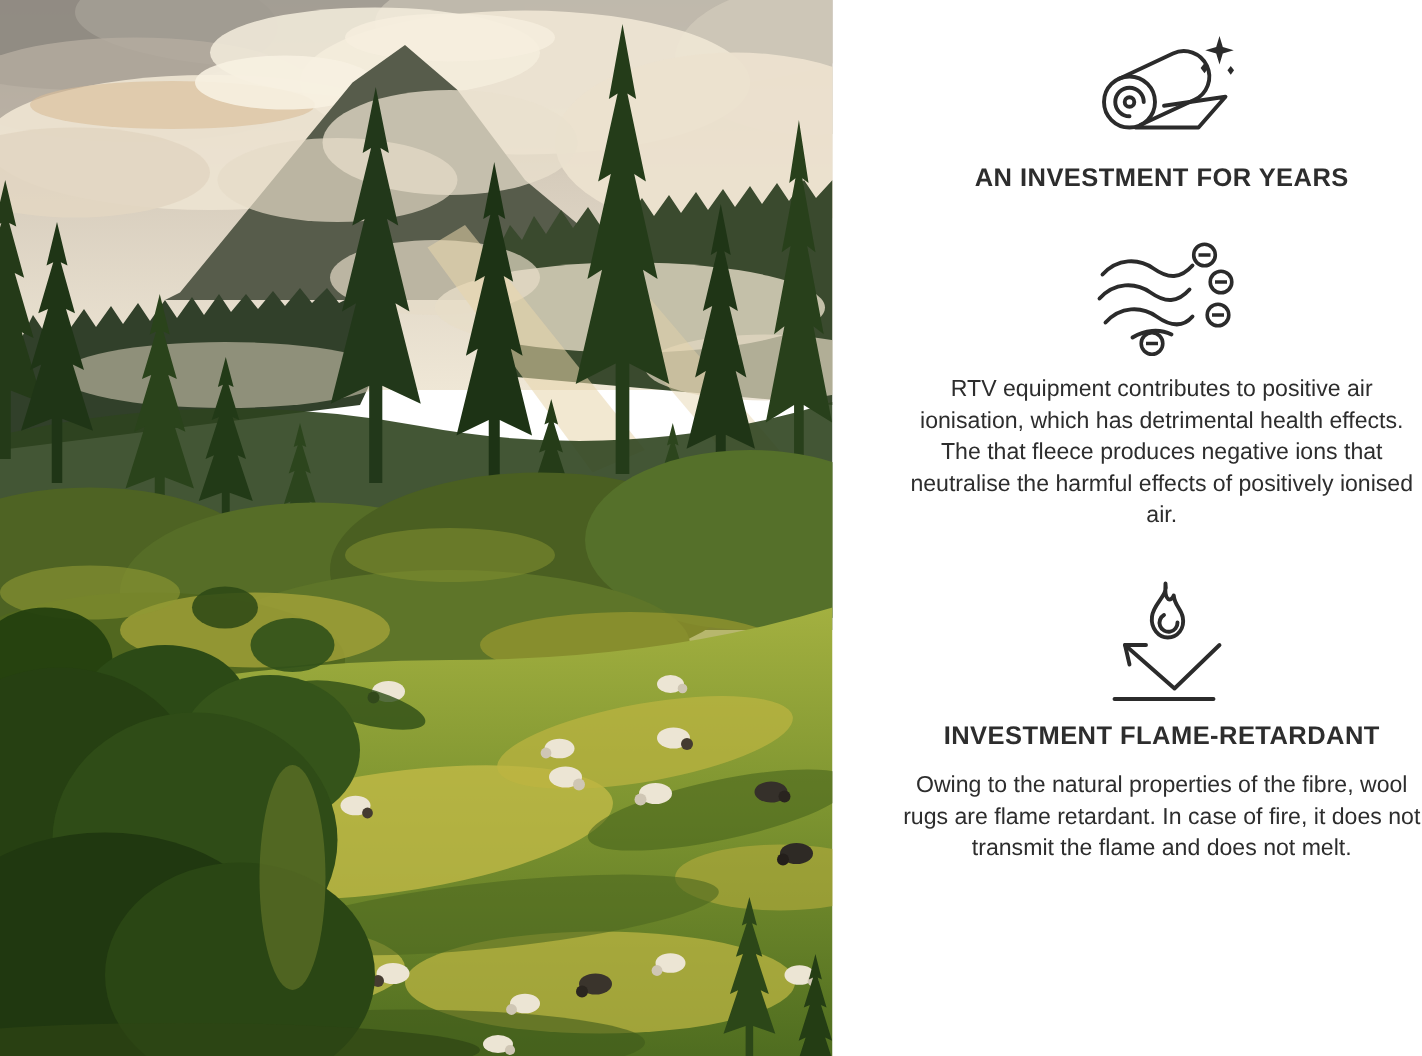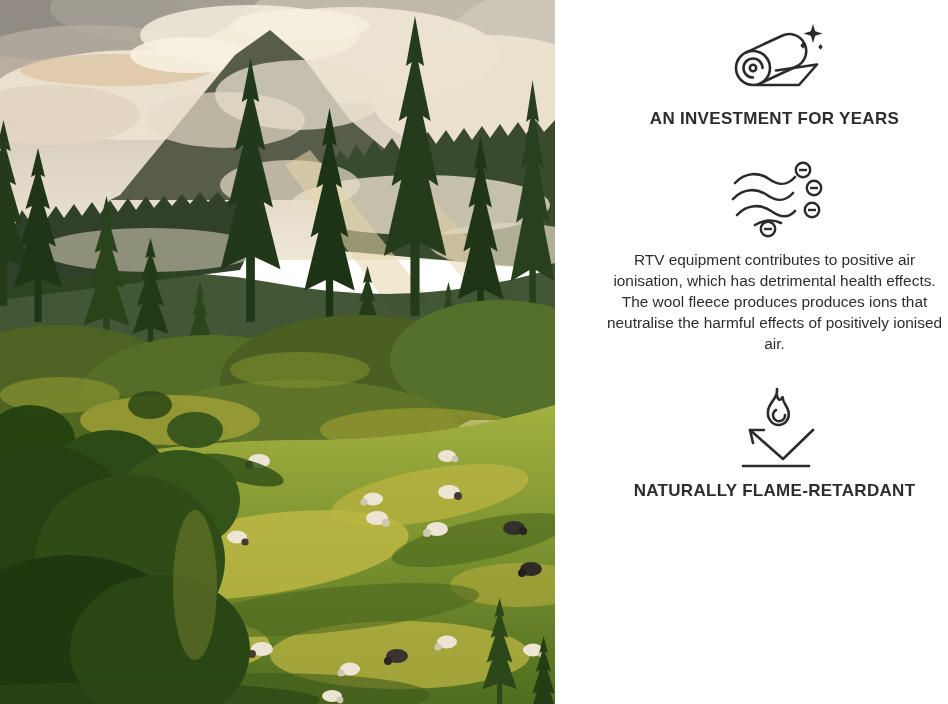--- a/index.html
+++ b/index.html
@@ -238,32 +238,33 @@
               <line x1="74" y1="10" x2="82" y2="10"></line>
             <circle cx="89" cy="28" r="7.2"></circle>
               <line x1="85" y1="28" x2="93" y2="28"></line>
             <circle cx="87" cy="50" r="7.2"></circle>
               <line x1="83" y1="50" x2="91" y2="50"></line>
             <circle cx="43" cy="69" r="7.2"></circle>
               <line x1="39" y1="69" x2="47" y2="69"></line>
           </g>
         </svg>
       </span>
-      <p>RTV equipment contributes to positive air ionisation, which has detrimental health effects. The wool fleece produces produces ions that neutralise the harmful effects of positively ionised air.</p>
+      <p>RTV equipment contributes to positive air ionisation, which has detrimental health effects. The that fleece produces negative ions that neutralise the harmful effects of positively ionised air.</p>
     </div>
 
     <div class="feature">
       <span class="icon">
         <svg width="92" height="86" viewBox="0 0 92 86">
           <g fill="none" stroke="#2b2b2b" stroke-width="2.6" stroke-linejoin="round" stroke-linecap="round">
             <path d="M48 5 C50 13 40 18 39 27 C38 35 43.5 41 49.5 41 C56 41 61 35 59.5 27.5 C58.5 22 54 19.5 53.5 13 C52 17 47 18 48 5 Z"></path>
             <path d="M56 31 a6 6 0 1 1 -9 -5"></path>
             <path d="M84 46 L54 75 L21 46"></path>
             <path d="M21 46 L35 46 M21 46 L24 59"></path>
             <path d="M14 82 H80"></path>
           </g>
         </svg>
       </span>
-      <h3>NATURALLY FLAME-RETARDANT</h3>
+      <h3>INVESTMENT FLAME-RETARDANT</h3>
+      <p>Owing to the natural properties of the fibre, wool rugs are flame retardant. In case of fire, it does not transmit the flame and does not melt.</p>
     </div>
 
   </div>
 </div>
 
 </body></html>

